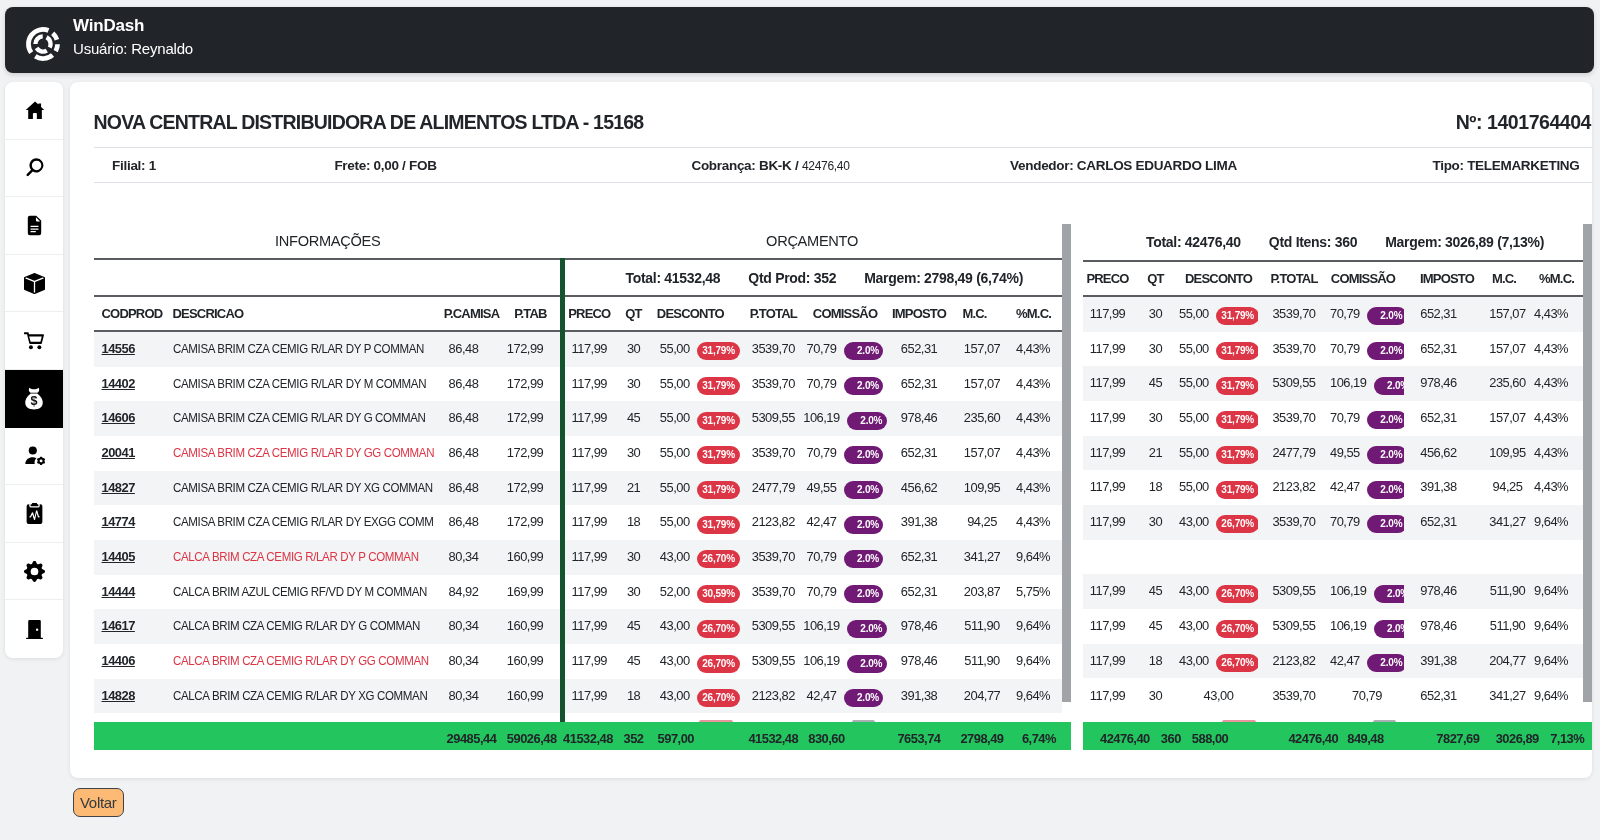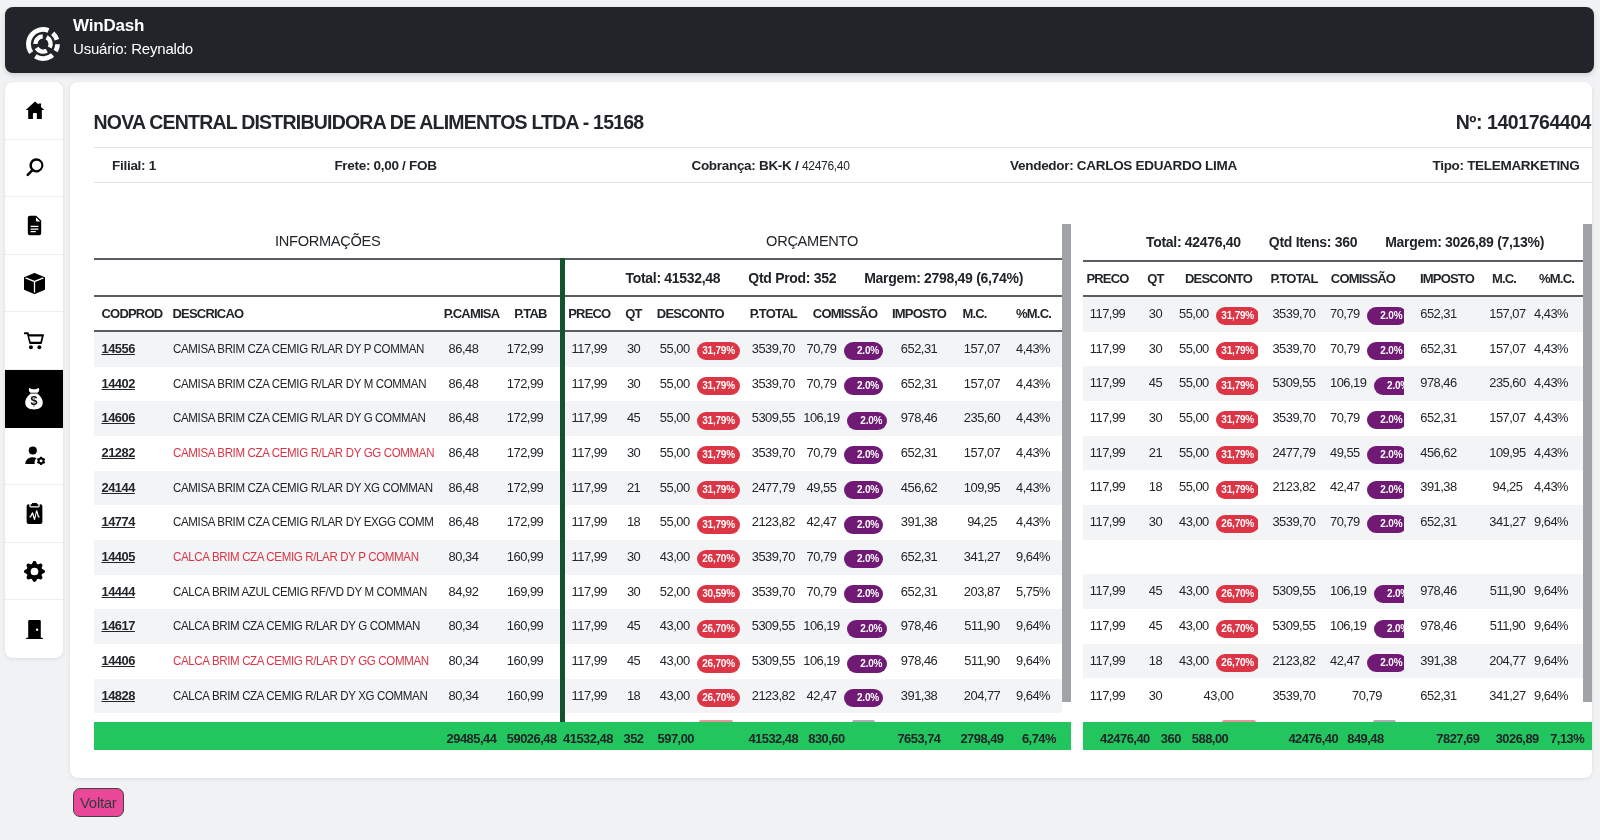--- a/index.html
+++ b/index.html
@@ -50,21 +50,21 @@
 .red { color:#dc3545; }
 .bdg { display:inline-block; margin-left:4.5px; padding:4px 6px; border-radius:9px; font-size:10px; font-weight:bold; letter-spacing:-.2px; color:#fff; line-height:1; vertical-align:-1.4px; }
 .bdg.r { background:#dc3545; padding-left:5px; padding-right:5px; }
 .bdg.g { background:#701a75; padding-left:13px; padding-right:4.5px; }
 .nw { white-space:nowrap; }
 .footrow { position:absolute; top:640px; height:28px; background:#22c55e; }
 #lfoot { left:24px; width:977.5px; }
 #rfoot { left:1013.5px; width:509px; }
 .footrow table { height:33.5px; }
 .footrow td { font-weight:bold; }
-#voltar { position:absolute; left:72.5px; top:787.5px; width:51.5px; height:29px; background:#ec4899; border:1.5px solid #3e444a; border-radius:7px; font-size:15px; color:#343a40; display:flex; align-items:center; justify-content:center; letter-spacing:-.3px; }
+#voltar { position:absolute; left:72.5px; top:787.5px; width:51.5px; height:29px; background:#fdba74; border:1.5px solid #3e444a; border-radius:7px; font-size:15px; color:#343a40; display:flex; align-items:center; justify-content:center; letter-spacing:-.3px; }
 </style></head>
 <body>
 <div id="topbar">
     <svg width="38" height="38" viewBox="0 0 40 40" style="position:absolute;left:19px;top:18px">
       <path d="M7.62 28.99A15.3 15.3 0 0 1 25.73 5.81" stroke="#fff" stroke-width="5" fill="none"></path>
       <path d="M30.24 8.63A15.3 15.3 0 0 1 34.63 15.53" stroke="#fff" stroke-width="5" fill="none"></path>
       <path d="M35.30 20.27A15.3 15.3 0 0 1 33.38 27.42" stroke="#fff" stroke-width="5" fill="none"></path>
       <path d="M30.04 31.55A15.3 15.3 0 0 1 11.89 32.98" stroke="#fff" stroke-width="5" fill="none"></path>
       <path d="M23.76 12.94A8 8 0 0 1 27.06 23.76" stroke="#fff" stroke-width="4.6" fill="none"></path>
       <path d="M24.00 26.93A8 8 0 0 1 13.22 24.24" stroke="#fff" stroke-width="4.6" fill="none"></path>
@@ -222,35 +222,35 @@
             <td>117,99</td>
             <td>45</td>
             <td class="nw">55,00 <span class="bdg r">31,79%</span></td>
             <td>5309,55</td>
             <td class="nw">106,19 <span class="bdg g">2.0%</span></td>
             <td>978,46</td>
             <td>235,60</td>
             <td>4,43%</td>
           </tr>
 <tr class="drow">
-            <td class="c1"><span class="code">21282</span></td>
+            <td class="c1"><span class="code">20041</span></td>
             <td class="c2"><span class="red">CAMISA BRIM CZA CEMIG R/LAR DY GG COMMAN</span></td>
             <td>86,48</td>
             <td class="divR">172,99</td>
             <td>117,99</td>
             <td>30</td>
             <td class="nw">55,00 <span class="bdg r">31,79%</span></td>
             <td>3539,70</td>
             <td class="nw">70,79 <span class="bdg g">2.0%</span></td>
             <td>652,31</td>
             <td>157,07</td>
             <td>4,43%</td>
           </tr>
 <tr class="drow odd">
-            <td class="c1"><span class="code">24144</span></td>
+            <td class="c1"><span class="code">14827</span></td>
             <td class="c2"><span>CAMISA BRIM CZA CEMIG R/LAR DY XG COMMAN</span></td>
             <td>86,48</td>
             <td class="divR">172,99</td>
             <td>117,99</td>
             <td>21</td>
             <td class="nw">55,00 <span class="bdg r">31,79%</span></td>
             <td>2477,79</td>
             <td class="nw">49,55 <span class="bdg g">2.0%</span></td>
             <td>456,62</td>
             <td>109,95</td>

